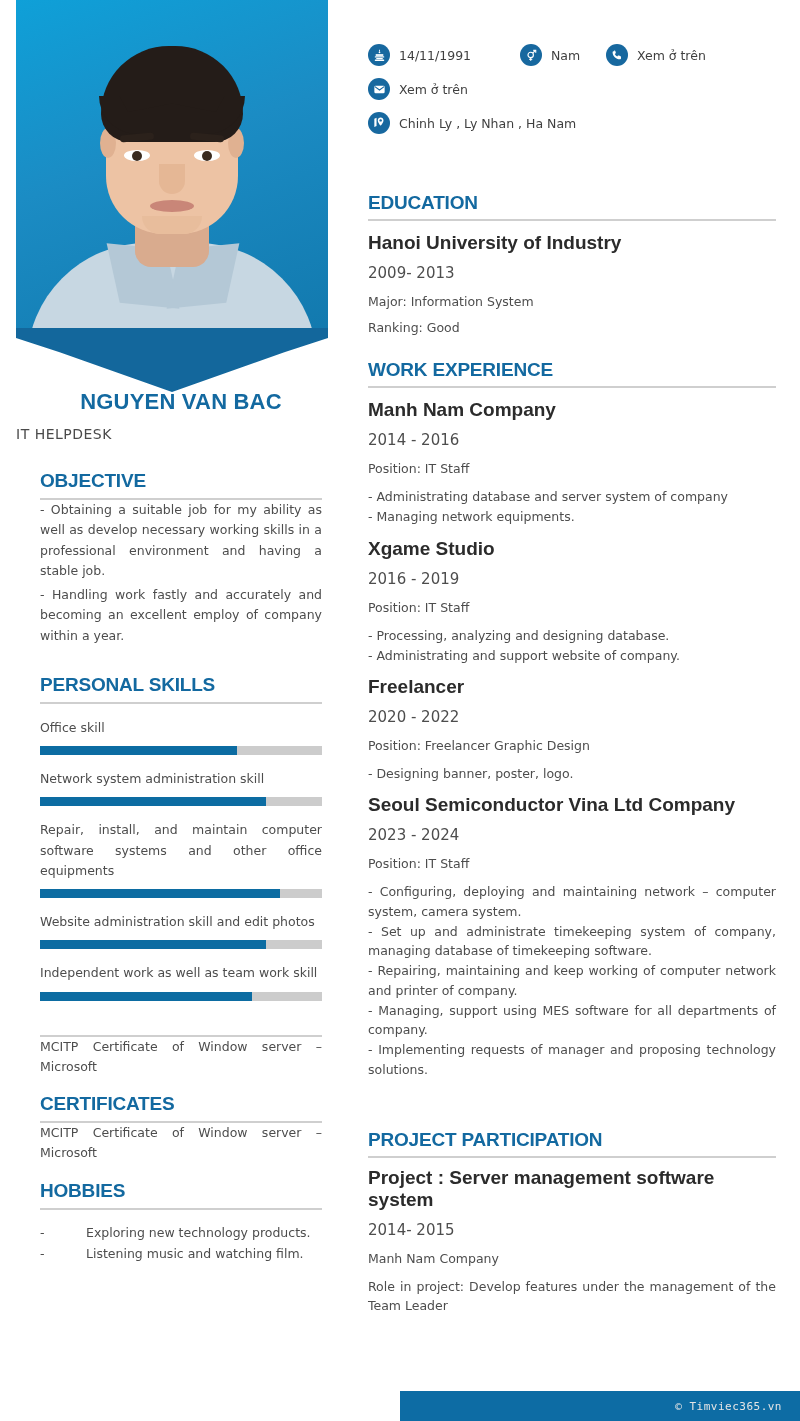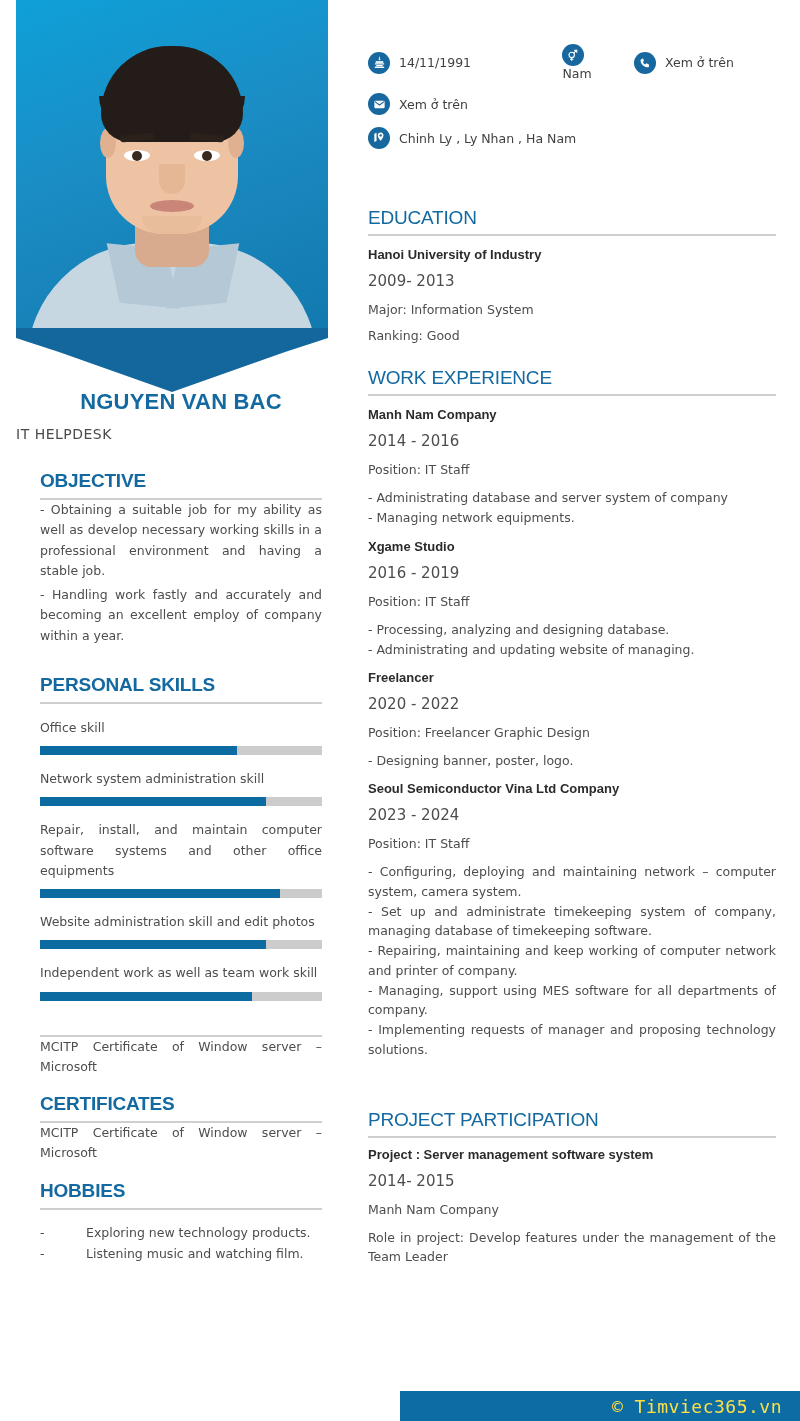--- a/index.html
+++ b/index.html
@@ -218,50 +218,50 @@
   .contact-row {
     display: flex;
     align-items: center;
     margin-bottom: 12px;
   }
   .contact-cell {
     display: flex;
     align-items: center;
   }
   .c1 { width: 152px; }
-  .c2 { width: 114px; flex-direction: column; }
+  .c2 { width: 86px; }
   .icon-circle {
     width: 22px; height: 22px;
     flex: 0 0 22px;
     border-radius: 50%;
     background: #17689f;
     display: flex;
     align-items: center;
     justify-content: center;
     margin-right: 9px;
   }
   .icon-circle svg { display: block; }
   .contact-text {
     color: #3f3f3f;
     font-size: 12.5px;
     white-space: nowrap;
   }
 
   .rsec-head {
     color: #1369a0;
     font-size: 19px;
-    font-weight: normal;
+    font-weight: bold;
     letter-spacing: -0.2px;
     font-family: "Liberation Sans", sans-serif;
   }
   .r-rule { height: 2px; background: #cfcfcf; margin-top: 5px; }
   .entry-title {
     margin-top: 11px;
     color: #2b2b2b;
-    font-size: 13px;
+    font-size: 19px;
     font-weight: bold;
     font-family: "Liberation Sans", sans-serif;
   }
   .entry-date {
     margin-top: 10px;
     color: #4d4d4d;
     font-size: 15px;
   }
   .entry-line {
     margin-top: 10px;
@@ -282,22 +282,22 @@
     position: absolute;
     left: 400px; top: 1391px;
     width: 400px; height: 30px;
     background: #0d6ca4;
     display: flex;
     align-items: center;
     justify-content: flex-end;
     padding-right: 18px;
   }
   .footer-text {
-    color: #fde047;
-    font-size: 18px;
+    color: #e5e5e5;
+    font-size: 11px;
     font-family: "DejaVu Sans Mono", monospace;
     letter-spacing: 0.5px;
   }
 </style>
 </head>
 <body>
 
 <div class="page">
 
   <div class="left-col">
@@ -484,21 +484,21 @@
           <div>- Managing network equipments.</div>
         </div>
       </div>
 
       <div>
         <div class="entry-title">Xgame Studio</div>
         <div class="entry-date">2016 - 2019</div>
         <div class="entry-line">Position: IT Staff</div>
         <div class="entry-bullets">
           <div>- Processing, analyzing and designing database.</div>
-          <div>- Administrating and updating website of managing.</div>
+          <div>- Administrating and support website of company.</div>
         </div>
       </div>
 
       <div>
         <div class="entry-title">Freelancer</div>
         <div class="entry-date">2020 - 2022</div>
         <div class="entry-line">Position: Freelancer Graphic Design</div>
         <div class="entry-bullets">
           <div>- Designing banner, poster, logo.</div>
         </div>

